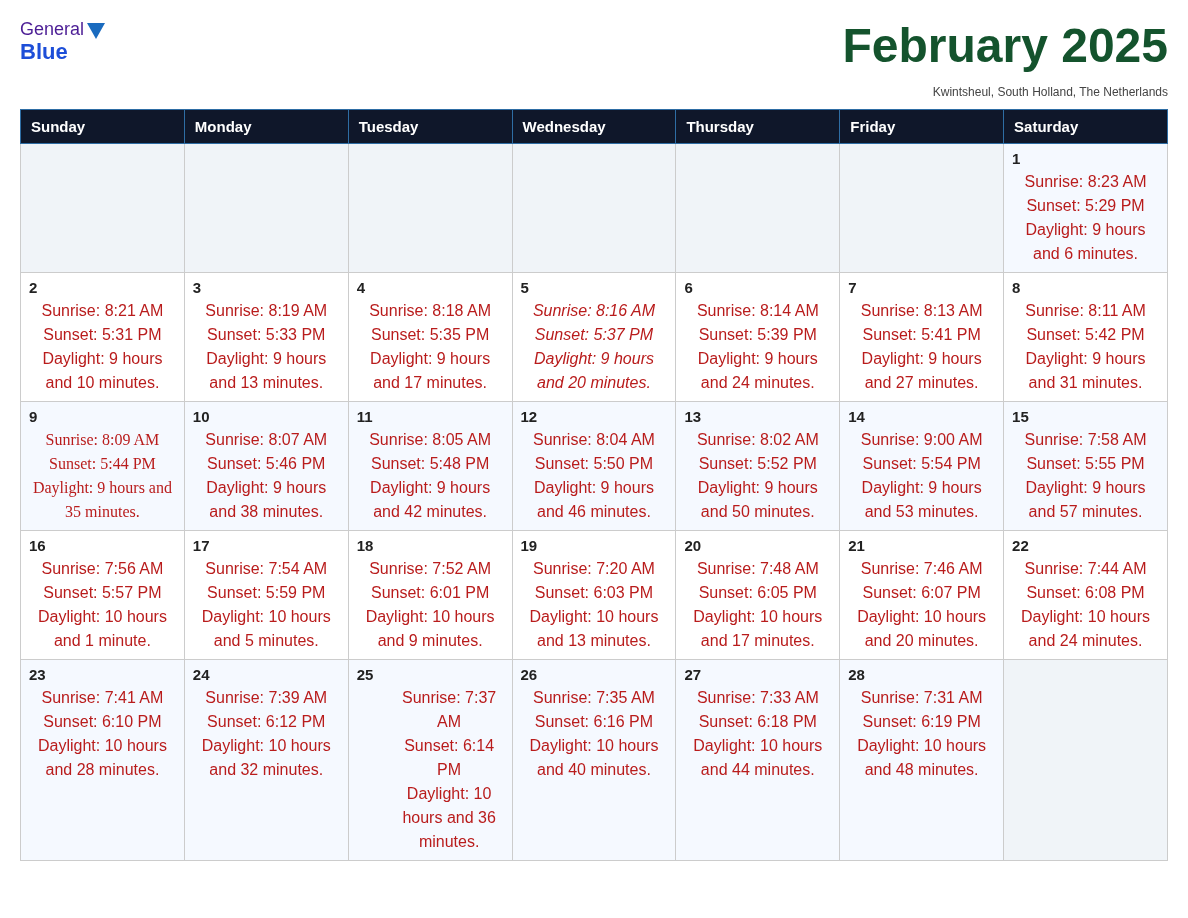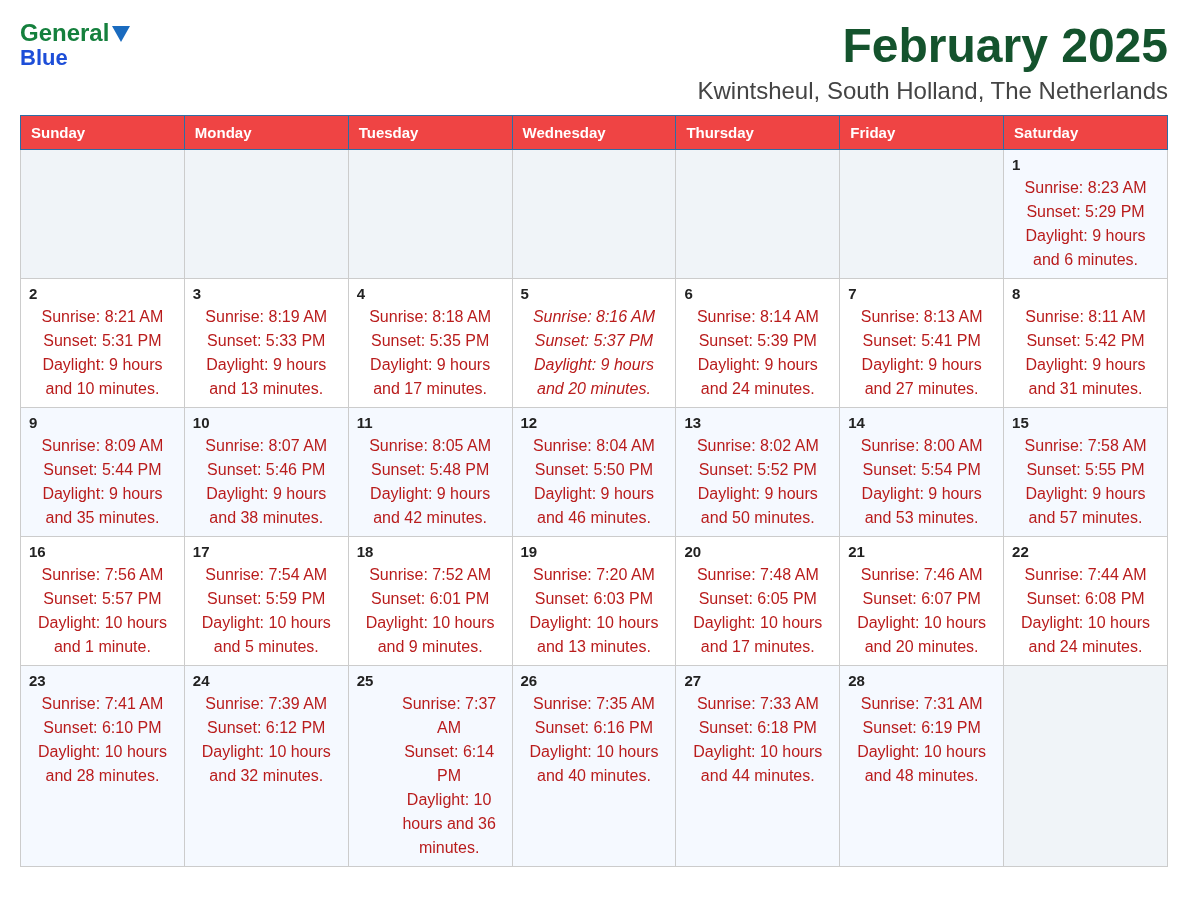--- a/index.html
+++ b/index.html
@@ -14,50 +14,50 @@
       display: flex;
       justify-content: space-between;
       align-items: flex-start;
       margin-bottom: 10px;
     }
     .logo {
       display: flex;
       align-items: center;
     }
     .logo-text-general {
-      font-size: 24px;
-      font-weight: bold;
-      color: #15803d;
+      font-size: 18px;
+      font-weight: normal;
+      color: #4c1d95;
     }
     .logo-text-blue {
       font-size: 22px;
       font-weight: bold;
       color: #1d4ed8;
     }
     .title-block {
       text-align: right;
     }
     .month-title {
       font-size: 48px;
       font-weight: bold;
       color: #14532d;
       line-height: 1.1;
     }
     .location-subtitle {
-      font-size: 24px;
+      font-size: 12px;
       color: #444;
-      margin-top: 4px;
+      margin-top: 12px;
     }
     .calendar {
       width: 100%;
       border-collapse: collapse;
       margin-top: 10px;
     }
     .calendar th {
-      background-color: #ef4444;
+      background-color: #0f172a;
       color: #fff;
       font-size: 15px;
       font-weight: bold;
       padding: 8px 10px;
       text-align: left;
       border: 1px solid #2e6da4;
     }
     .calendar td {
       border: 1px solid #ccc;
       vertical-align: top;
@@ -179,21 +179,21 @@
         <td>
           <span class="day-number">8</span>
           <div class="day-info" style="white-space: pre-line;">Sunrise: 8:11 AM
 Sunset: 5:42 PM
 Daylight: 9 hours and 31 minutes.</div>
         </td>
       </tr>
       <tr>
         <td>
           <span class="day-number">9</span>
-          <div class="day-info" style="white-space: pre-line;">Sunrise: 8:09 AM
+          <div class="day-info" style="white-space: pre-line; font-family: Liberation Serif, serif;">Sunrise: 8:09 AM
 Sunset: 5:44 PM
 Daylight: 9 hours and 35 minutes.</div>
         </td>
         <td>
           <span class="day-number">10</span>
           <div class="day-info" style="white-space: pre-line;">Sunrise: 8:07 AM
 Sunset: 5:46 PM
 Daylight: 9 hours and 38 minutes.</div>
         </td>
         <td>
@@ -209,21 +209,21 @@
 Daylight: 9 hours and 46 minutes.</div>
         </td>
         <td>
           <span class="day-number">13</span>
           <div class="day-info" style="white-space: pre-line;">Sunrise: 8:02 AM
 Sunset: 5:52 PM
 Daylight: 9 hours and 50 minutes.</div>
         </td>
         <td>
           <span class="day-number">14</span>
-          <div class="day-info" style="white-space: pre-line;">Sunrise: 8:00 AM
+          <div class="day-info" style="white-space: pre-line;">Sunrise: 9:00 AM
 Sunset: 5:54 PM
 Daylight: 9 hours and 53 minutes.</div>
         </td>
         <td>
           <span class="day-number">15</span>
           <div class="day-info" style="white-space: pre-line;">Sunrise: 7:58 AM
 Sunset: 5:55 PM
 Daylight: 9 hours and 57 minutes.</div>
         </td>
       </tr>

